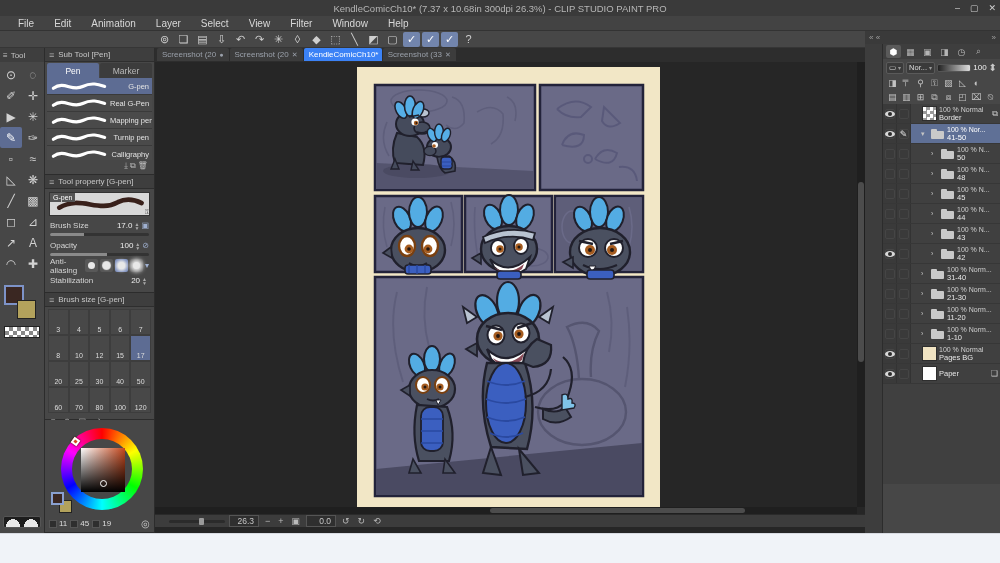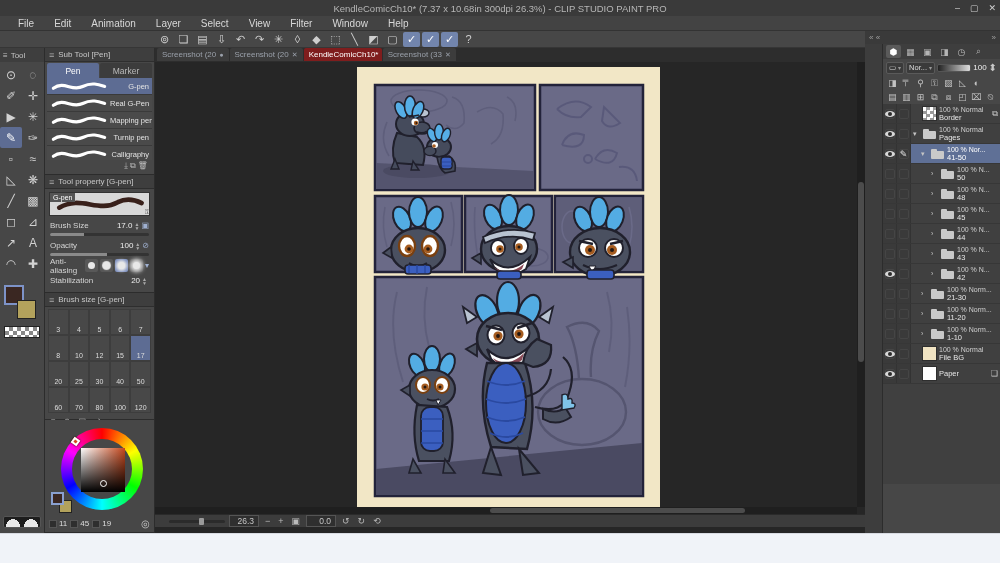--- a/index.html
+++ b/index.html
@@ -18,21 +18,21 @@
   #menubar .mi{padding:0 10px;font-size:10px;color:#d8d8d8}
 
   
   #maintoolbar{left:0;top:31px;width:1000px;height:17px;background:#474747;display:flex;align-items:center;padding-left:156px;gap:2px;border-bottom:1px solid #363636}
   .tbico{width:17px;height:15px;display:flex;align-items:center;justify-content:center;font-size:11px;color:#cfcfcf;border-radius:2px}
   .tbico.active{background:#7285ad;color:#fff}
 
   
   #doctabs{left:155px;top:48px;width:710px;height:14px;background:#2d2d2d;display:flex;gap:1px;padding-left:2px}
   .dtab{height:13px;background:#3c3c3c;color:#9aa0aa;font-size:8px;display:flex;align-items:center;gap:3px;padding:0 5px;max-width:78px;border-radius:2px 2px 0 0;white-space:nowrap;overflow:hidden}
-  .dtab.active{background:#7f1d1d;color:#fff}
+  .dtab.active{background:#3b82f6;color:#fff}
   .dtab .ind{font-size:7px;flex:0 0 auto}
 
   
   #toolpanelhead{left:0;top:48px;width:45px;height:14px;background:#3e3e3e;font-size:8px;color:#c2c2c2;display:flex;align-items:center;gap:3px;padding-left:3px;border-right:1px solid #2c2c2c}
   #toolstrip{left:0;top:62px;width:45px;height:471px;background:#474747;border-right:1px solid #2c2c2c}
   #toolgrid{display:grid;grid-template-columns:22px 22px;padding-top:2px}
   .lt{height:21px;display:flex;align-items:center;justify-content:center;font-size:12px;color:#d2d2d2;border-radius:2px}
   .lt.selected{background:#5d6c93;color:#fff}
   #swatchfg{left:4px;top:223px;width:20px;height:20px;background:#3a2722;border:2px solid #7d93c8}
   #swatchbg{left:17px;top:238px;width:19px;height:19px;background:#b3a25c;border:1px solid #222}
@@ -804,37 +804,20 @@
           <span class="chev"></span>
           <span class="thumb checker"></span>
           <span class="meta">
             <span class="op">100 % Normal</span>
             <span class="nm">Border</span>
           </span>
           <span class="lbadge">⧉</span>
         </span>
       </div>
 
-      <div class="lrow">
-        <span class="gut">
-          <span class="eye on"></span>
-        </span>
-        <span class="gut">
-          <span class="edit"></span>
-        </span>
-        <span class="lmain" style="--ind: 0px;">
-          <span class="chev">▾</span>
-          <span class="thumb folder"></span>
-          <span class="meta">
-            <span class="op">100 % Normal</span>
-            <span class="nm">Pages</span>
-          </span>
-          <span class="lbadge"></span>
-        </span>
-      </div>
 
       <div class="lrow sel">
         <span class="gut">
           <span class="eye on"></span>
         </span>
         <span class="gut">
           <span class="edit">✎</span>
         </span>
         <span class="lmain" style="--ind: 8px;">
           <span class="chev">▾</span>
@@ -942,82 +925,97 @@
           <span class="thumb folder"></span>
           <span class="meta">
             <span class="op">100 % N...</span>
             <span class="nm">42</span>
           </span>
           <span class="lbadge"></span>
         </span>
       </div>
 
 
-
       <div class="lrow">
         <span class="gut"></span>
         <span class="gut">
           <span class="edit"></span>
         </span>
         <span class="lmain" style="--ind: 8px;">
           <span class="chev">›</span>
           <span class="thumb folder"></span>
           <span class="meta">
             <span class="op">100 % Norm...</span>
-            <span class="nm">21-30</span>
+            <span class="nm">31-40</span>
           </span>
           <span class="lbadge"></span>
         </span>
       </div>
 
       <div class="lrow">
         <span class="gut"></span>
         <span class="gut">
           <span class="edit"></span>
         </span>
         <span class="lmain" style="--ind: 8px;">
           <span class="chev">›</span>
           <span class="thumb folder"></span>
           <span class="meta">
             <span class="op">100 % Norm...</span>
-            <span class="nm">11-20</span>
+            <span class="nm">21-30</span>
           </span>
           <span class="lbadge"></span>
         </span>
       </div>
 
       <div class="lrow">
         <span class="gut"></span>
         <span class="gut">
           <span class="edit"></span>
         </span>
         <span class="lmain" style="--ind: 8px;">
           <span class="chev">›</span>
           <span class="thumb folder"></span>
           <span class="meta">
             <span class="op">100 % Norm...</span>
+            <span class="nm">11-20</span>
+          </span>
+          <span class="lbadge"></span>
+        </span>
+      </div>
+
+      <div class="lrow">
+        <span class="gut"></span>
+        <span class="gut">
+          <span class="edit"></span>
+        </span>
+        <span class="lmain" style="--ind: 8px;">
+          <span class="chev">›</span>
+          <span class="thumb folder"></span>
+          <span class="meta">
+            <span class="op">100 % Norm...</span>
             <span class="nm">1-10</span>
           </span>
           <span class="lbadge"></span>
         </span>
       </div>
 
       <div class="lrow">
         <span class="gut">
           <span class="eye on"></span>
         </span>
         <span class="gut">
           <span class="edit"></span>
         </span>
         <span class="lmain" style="--ind: 0px;">
           <span class="chev"></span>
           <span class="thumb cream"></span>
           <span class="meta">
             <span class="op">100 % Normal</span>
-            <span class="nm">File BG</span>
+            <span class="nm">Pages BG</span>
           </span>
           <span class="lbadge"></span>
         </span>
       </div>
 
       <div class="lrow">
         <span class="gut">
           <span class="eye on"></span>
         </span>
         <span class="gut">

